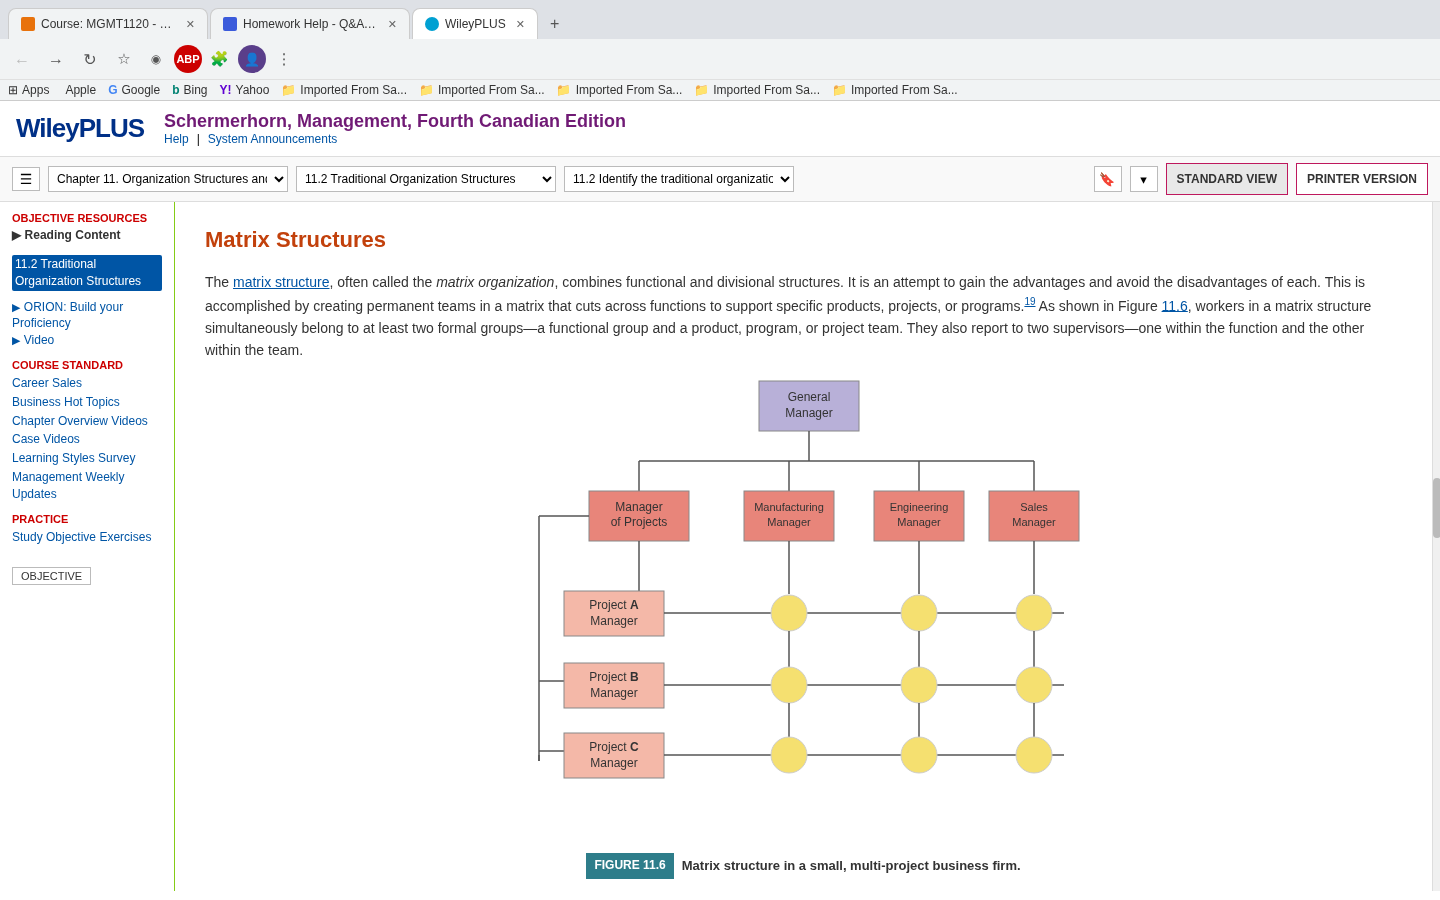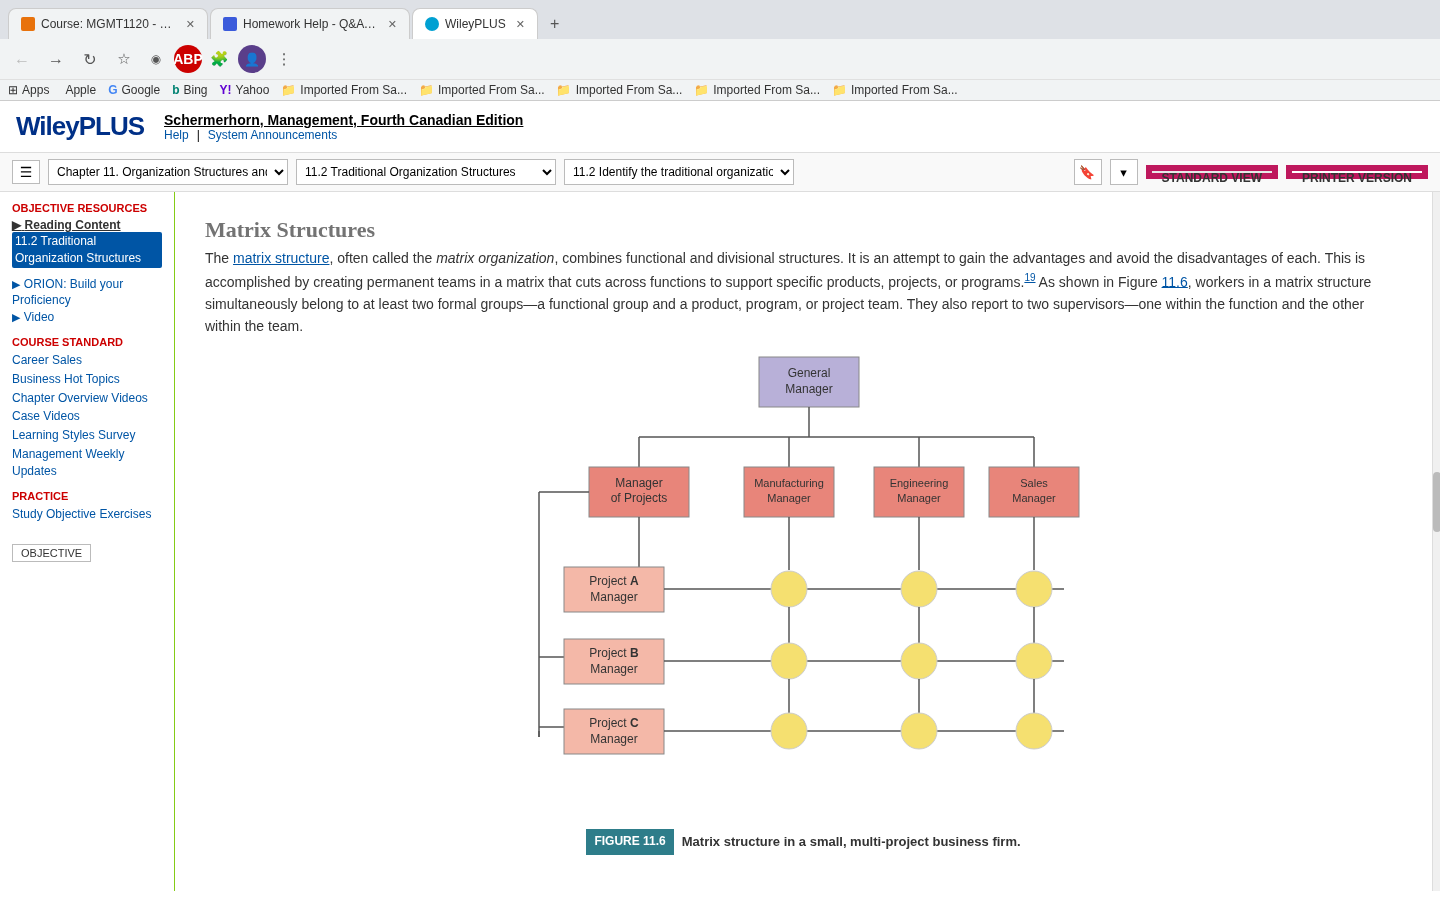--- a/index.html
+++ b/index.html
@@ -25,52 +25,52 @@
     .bookmarks-bar { display: flex; align-items: center; padding: 3px 8px; gap: 12px; border-top: 1px solid #e0e0e0; font-size: 12px; background: #f1f3f4; }
     .bookmark-item { display: flex; align-items: center; gap: 4px; color: #333; cursor: pointer; white-space: nowrap; }
 
     
     .page-wrapper { display: flex; flex-direction: column; height: calc(900px - 110px); }
 
     
     .site-header { display: flex; align-items: center; padding: 10px 16px; border-bottom: 1px solid #ddd; }
     .wileyplus-logo { font-size: 26px; font-weight: bold; color: #003087; letter-spacing: -1px; margin-right: 20px; }
     .header-info { display: flex; flex-direction: column; }
-    .header-book-title { font-size: 14px; font-weight: bold; color: #000000; text-decoration: underline; }
+    .header-book-title { font-size: 18px; font-weight: bold; color: #701a75; }
     .header-links { display: flex; gap: 8px; font-size: 12px; }
     .header-link { color: #0055a5; text-decoration: none; }
 
     
     .content-toolbar { display: flex; align-items: center; padding: 6px 12px; border-bottom: 1px solid #ddd; background: #f9f9f9; gap: 8px; }
     .toolbar-toggle { width: 28px; height: 24px; background: #fff; border: 1px solid #bbb; display: flex; align-items: center; justify-content: center; cursor: pointer; font-size: 14px; }
     .toolbar-select { height: 26px; font-size: 12px; border: 1px solid #bbb; background: #fff; padding: 0 4px; cursor: pointer; }
     .toolbar-select-wide { width: 240px; }
     .toolbar-select-med { width: 260px; }
     .toolbar-select-sm { width: 230px; }
     .toolbar-spacer { flex: 1; }
-    .view-btn { height: 14px; padding: 0 10px; font-size: 12px; font-weight: bold; border: 6px solid #be185d; background: #fff; cursor: pointer; color: #333; }
+    .view-btn { height: 32px; padding: 0 10px; font-size: 12px; font-weight: bold; border: 1px solid #be185d; background: #fff; cursor: pointer; color: #333; }
     .view-btn.active { background: #e8e8e8; }
     .toolbar-icon-small { width: 28px; height: 26px; display: flex; align-items: center; justify-content: center; border: 1px solid #bbb; background: #fff; cursor: pointer; }
 
     
     .main-layout { display: flex; flex: 1; overflow: hidden; }
 
     
     .sidebar { width: 175px; flex-shrink: 0; padding: 10px 12px; border-right: 1px solid #84cc16; overflow-y: auto; font-size: 12px; }
     .sidebar-section-title { color: #c00; font-weight: bold; font-size: 11px; margin-bottom: 4px; margin-top: 10px; }
     .sidebar-section-title:first-child { margin-top: 0; }
-    .sidebar-sub-title { font-weight: bold; font-size: 12px; color: #333; margin-bottom: 0; text-decoration: underline; }
+    .sidebar-sub-title { font-weight: bold; font-size: 12px; color: #333; margin-bottom: 13px; }
     .sidebar-link { display: block; color: #0055a5; text-decoration: none; margin-bottom: 2px; line-height: 1.4; }
     .sidebar-link.active { background: #0055a5; color: #fff; padding: 1px 3px; border-radius: 2px; display: block; }
     .sidebar-arrow { color: #0055a5; font-size: 11px; }
     .appendix-btn { display: inline-block; border: 1px solid #bbb; padding: 2px 8px; font-size: 11px; color: #333; margin-top: 8px; cursor: pointer; }
 
     
     .content-area { flex: 1; padding: 20px 30px; overflow-y: auto; font-size: 14px; line-height: 1.6; }
-    .content-title { color: #737373; font-size: 22px; font-weight: bold; margin-bottom: 0; font-family: Liberation Serif, serif; }
+    .content-title { color: #c2410c; font-size: 22px; font-weight: bold; margin-bottom: 14px; }
     .content-text { color: #333; margin-bottom: 8px; }
     .content-link { color: #0055a5; text-decoration: underline; cursor: pointer; }
     sup { font-size: 10px; }
 
     
     .figure-caption { display: flex; align-items: center; gap: 8px; margin-top: 16px; font-size: 13px; }
     .figure-label { background: #2e7d8a; color: #fff; padding: 3px 8px; font-size: 12px; font-weight: bold; }
     .figure-text { font-weight: bold; color: #333; }
 
     
@@ -109,21 +109,21 @@
     <div class="tab-new">+</div>
   </div>
 
   <div class="address-bar-row">
     <div class="nav-btn disabled">←</div>
     <div class="nav-btn">→</div>
     <div class="nav-btn">↻</div>
     <div class="toolbar-icons">
       <div class="toolbar-icon-btn">☆</div>
       <div class="toolbar-icon-btn" style="font-size:12px;">◉</div>
-      <div class="toolbar-icon-btn" style="background:#c00; color:#fff; border-radius:50%; font-size:14px; font-weight:bold;">ABP</div>
+      <div class="toolbar-icon-btn" style="background:#c00; color:#fff; border-radius:50%; font-size:11px; font-weight:bold;">ABP</div>
       <div class="toolbar-icon-btn">🧩</div>
       <div class="toolbar-icon-btn" style="background:#5a3e8a; color:#fff; border-radius:50%; font-size:13px;">👤</div>
       <div class="toolbar-icon-btn">⋮</div>
     </div>
   </div>
 
   <div class="bookmarks-bar">
     <div class="bookmark-item">
       <span>⊞</span>
       <span>Apps</span>

